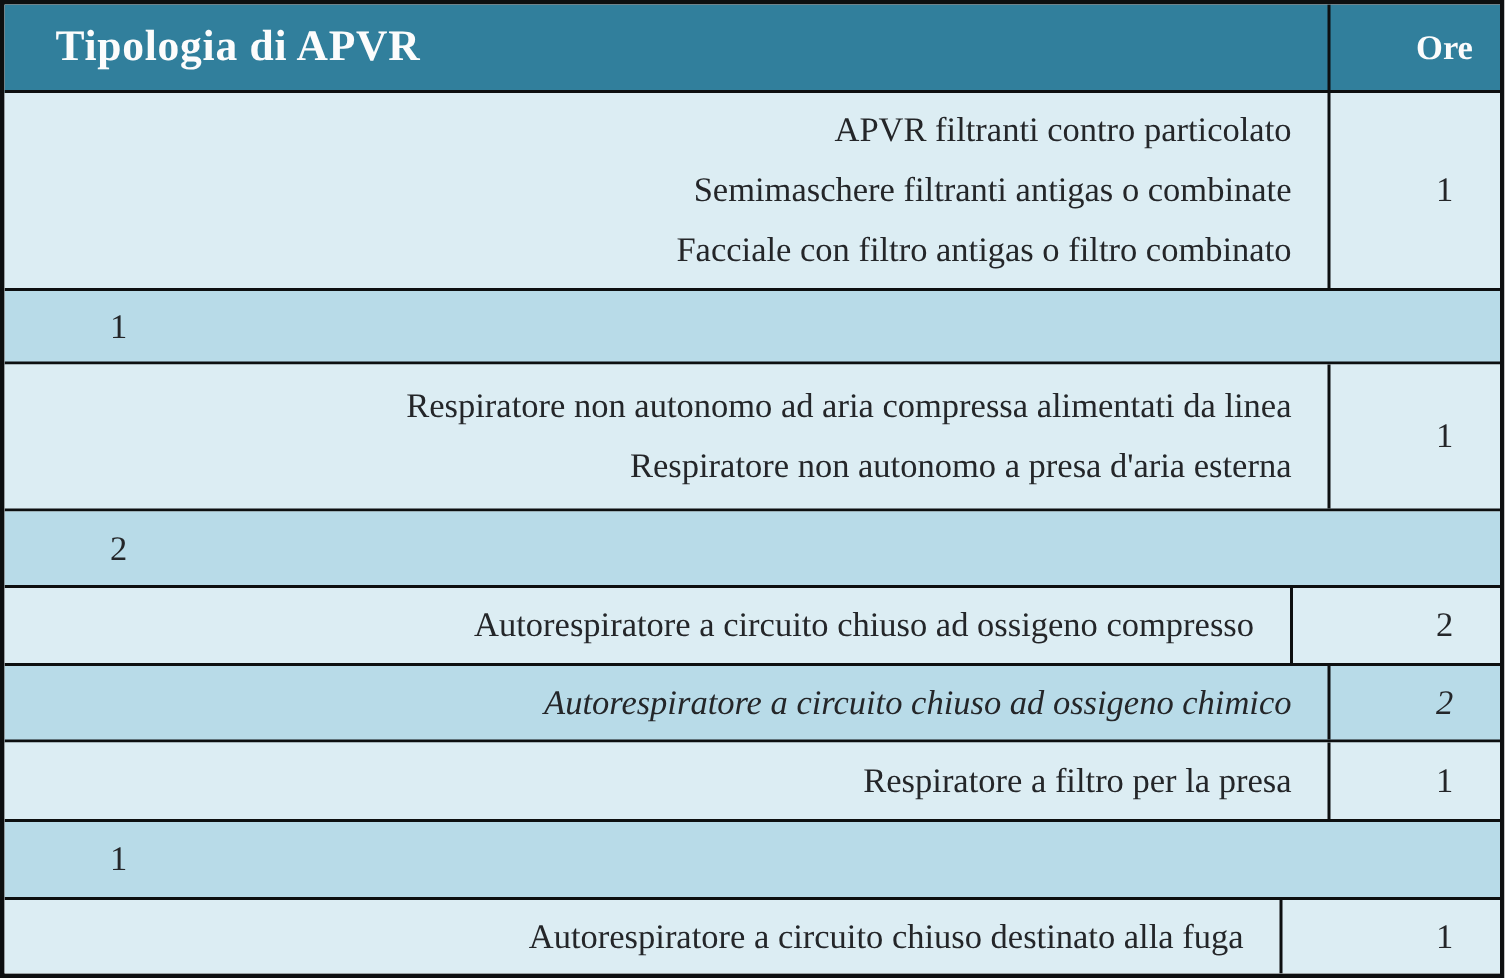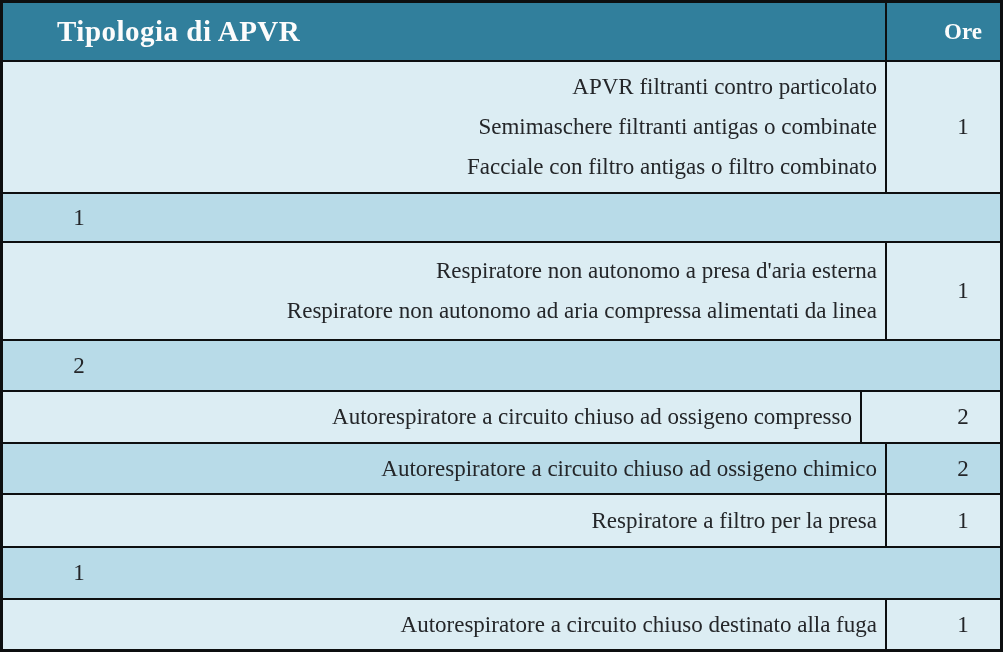--- a/index.html
+++ b/index.html
@@ -24,23 +24,22 @@
     border-bottom: 2px solid var(--border-color, #0d0f10);
   }
   .row:last-child { border-bottom: none; flex: 1 1 auto; }
   .cell-main {
     flex: 1 1 auto;
     display: flex;
     flex-direction: column;
     justify-content: center;
     border-right: 2px solid var(--border-color, #0d0f10);
     padding-left: 34px;
-    padding-right: 8px;
+    padding-right: 24px;
     box-sizing: border-box;
-    margin-left: 20px;
   }
   .cell-ore {
     flex: 0 0 74px;
     display: flex;
     align-items: center;
     justify-content: center;
     box-sizing: border-box;
     margin-left: 39px;
   }
   .row.header {
@@ -87,48 +86,48 @@
         <div class="line">Semimaschere filtranti antigas o combinate</div>
         <div class="line">Facciale con filtro antigas o filtro combinato</div>
       </div>
     <div class="cell-ore">1</div>
   </div>
     <div class="row body medium" style="height: 47px;">
     <div class="cell-ore">1</div>
   </div>
     <div class="row body light" style="height: 96px;">
     <div class="cell-main">
+        <div class="line">Respiratore non autonomo ad aria compressa alimentati da linea</div>
         <div class="line">Respiratore non autonomo a presa d'aria esterna</div>
-        <div class="line">Respiratore non autonomo ad aria compressa alimentati da linea</div>
       </div>
     <div class="cell-ore">1</div>
   </div>
     <div class="row body medium" style="height: 49px;">
     <div class="cell-ore">2</div>
   </div>
     <div class="row body light" style="height: 50px; gap: 25px;">
     <div class="cell-main">
         <div class="line">Autorespiratore a circuito chiuso ad ossigeno compresso</div>
       </div>
     <div class="cell-ore">2</div>
   </div>
-    <div class="row body medium" style="height: 49px;">
+    <div class="row body medium" style="height: 49px; font-style: italic;">
     <div class="cell-main">
         <div class="line">Autorespiratore a circuito chiuso ad ossigeno chimico</div>
       </div>
     <div class="cell-ore">2</div>
   </div>
     <div class="row body light indent-plus" style="height: 51px;">
     <div class="cell-main">
         <div class="line">Respiratore a filtro per la presa</div>
       </div>
     <div class="cell-ore">1</div>
   </div>
     <div class="row body medium indent-small" style="height: 50px;">
     <div class="cell-ore">1</div>
   </div>
-    <div class="row body light indent-small" style="height: 50px;">
+    <div class="row body light indent-small" style="height: 50px; gap: 32px;">
     <div class="cell-main">
         <div class="line">Autorespiratore a circuito chiuso destinato alla fuga</div>
       </div>
     <div class="cell-ore">1</div>
   </div>
   </div>
 
 </body></html>

